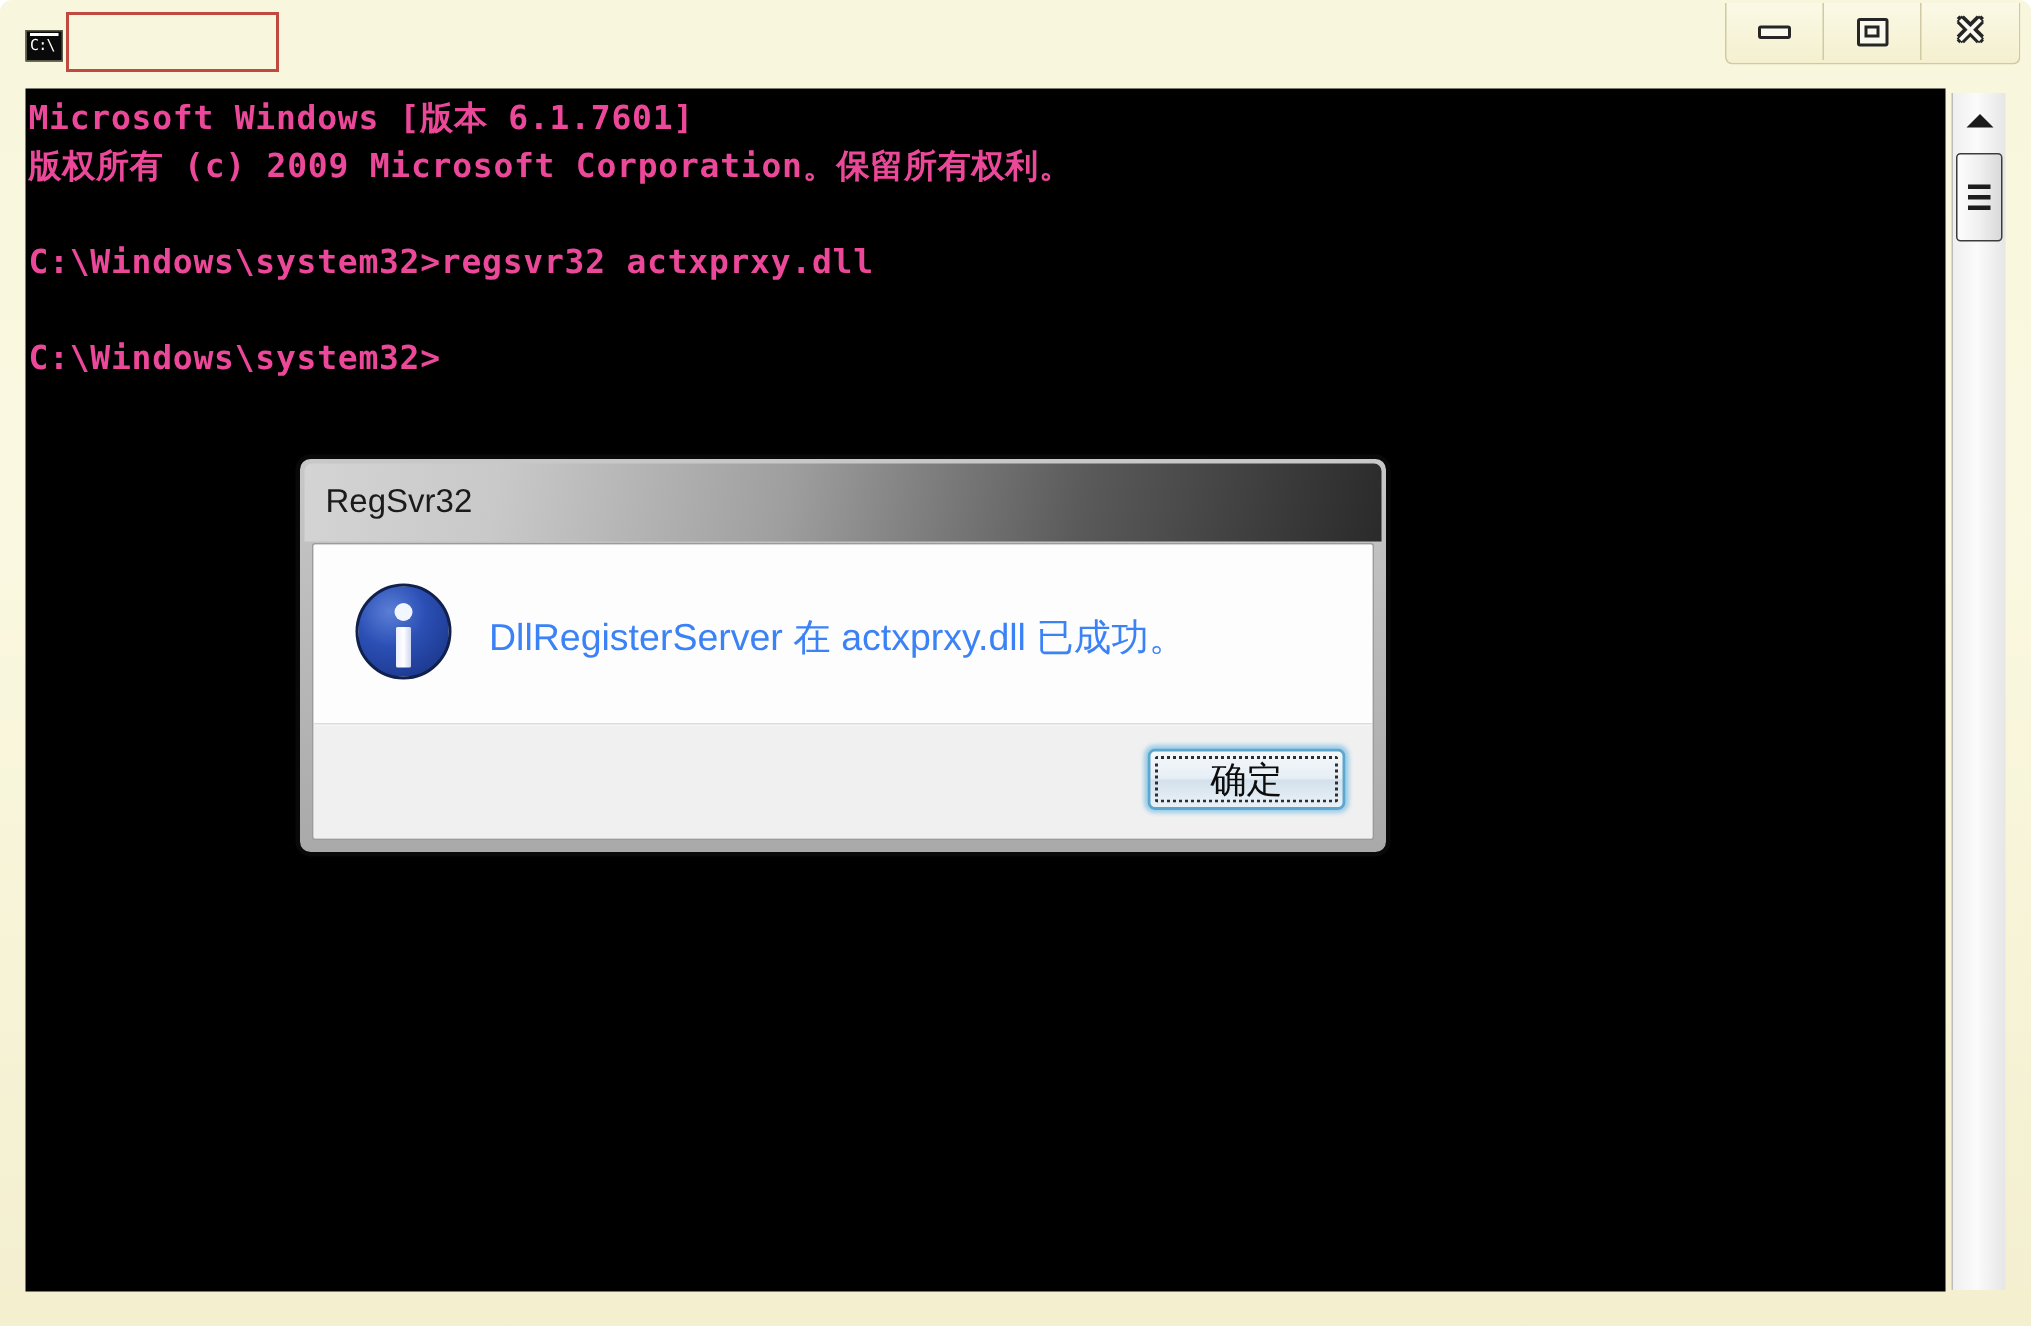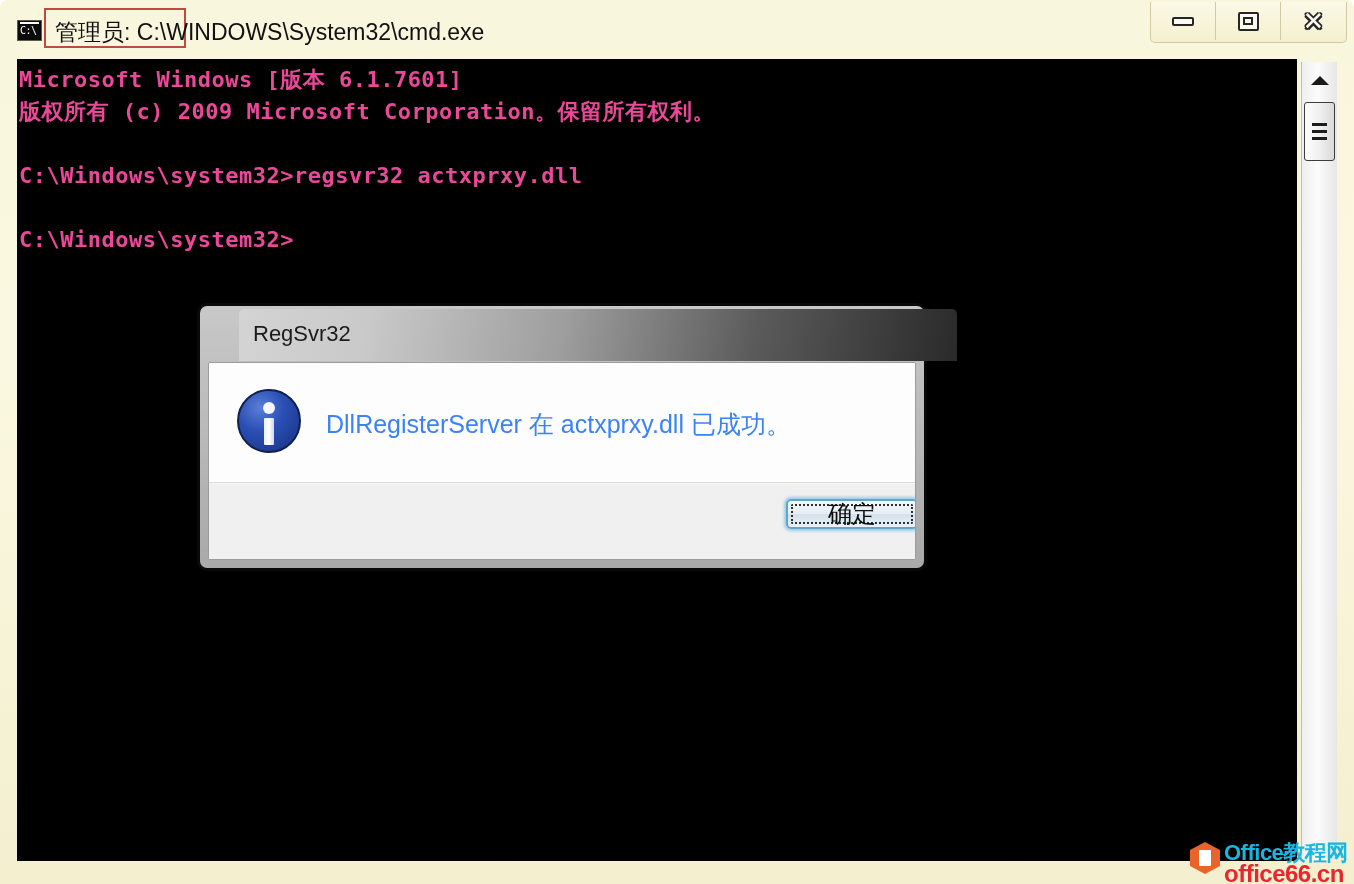--- a/index.html
+++ b/index.html
@@ -212,21 +212,20 @@
     padding: 3px;
   }
   #dialog-titlebar {
     position: absolute;
     left: 3px; top: 3px;
     width: 718px;
     height: 52px;
     border-radius: 5px 5px 0 0;
     background: linear-gradient(100deg, #d4d4d4 0%, #c9c9c9 18%, #9e9e9e 45%, #5a5a5a 72%, #2a2a2a 100%);
     overflow: hidden;
-    margin-left: 36px;
   }
   #dialog-title {
     position: absolute;
     left: 14px; top: 12px;
     font-size: 22px;
     color: #1b1b1b;
     font-family: "Liberation Sans", sans-serif;
   }
   #dialog-body {
     position: absolute;
@@ -286,23 +285,23 @@
   #dialog-buttonbar {
     position: absolute;
     left: 0; top: 121px;
     width: 706px;
     height: 75px;
     background: #f0f0f0;
     box-sizing: border-box;
   }
   #ok-button {
     position: absolute;
-    left: 577px; top: 15px;
+    left: 556px; top: 15px;
     width: 132px;
-    height: 30px;
+    height: 41px;
     border-radius: 5px;
     background: linear-gradient(180deg, #f4f8fb 0%, #e7eef5 48%, #d4e1ec 52%, #eaf2f8 100%);
     border: 2px solid #5ba7d0;
     box-shadow: 0 0 3px 2px rgba(120,190,230,0.7);
     box-sizing: border-box;
     display: flex;
     align-items: center;
     justify-content: center;
   }
   #ok-button .focus-ring {
@@ -363,21 +362,20 @@
   }
 </style>
 </head>
 <body>
 
 <div id="console-window">
 
   <div id="title-bar">
     <div id="cmd-icon">C:\</div>
     <div id="title-highlight-box"></div>
-    <div id="title-text">管理员: C:\WINDOWS\System32\cmd.exe</div>
 
     <div id="window-controls">
       <div class="win-btn">
         <span class="glyph-min"></span>
       </div>
       <div class="win-btn">
         <span class="glyph-restore"></span>
       </div>
       <div class="win-btn">
         <span class="glyph-close">✕</span>
@@ -420,21 +418,14 @@
       </div>
       <div id="dialog-buttonbar">
         <div id="ok-button">
           <span class="focus-ring"></span>
           <span id="ok-button-label">确定</span>
         </div>
       </div>
     </div>
   </div>
 
-  <div id="watermark">
-    <div id="wm-logo">
-      <span class="page"></span>
-    </div>
-    <div id="wm-line1">Office教程网</div>
-    <div id="wm-line2">office66.cn</div>
-  </div>
 
 </div>
 
 </body></html>

